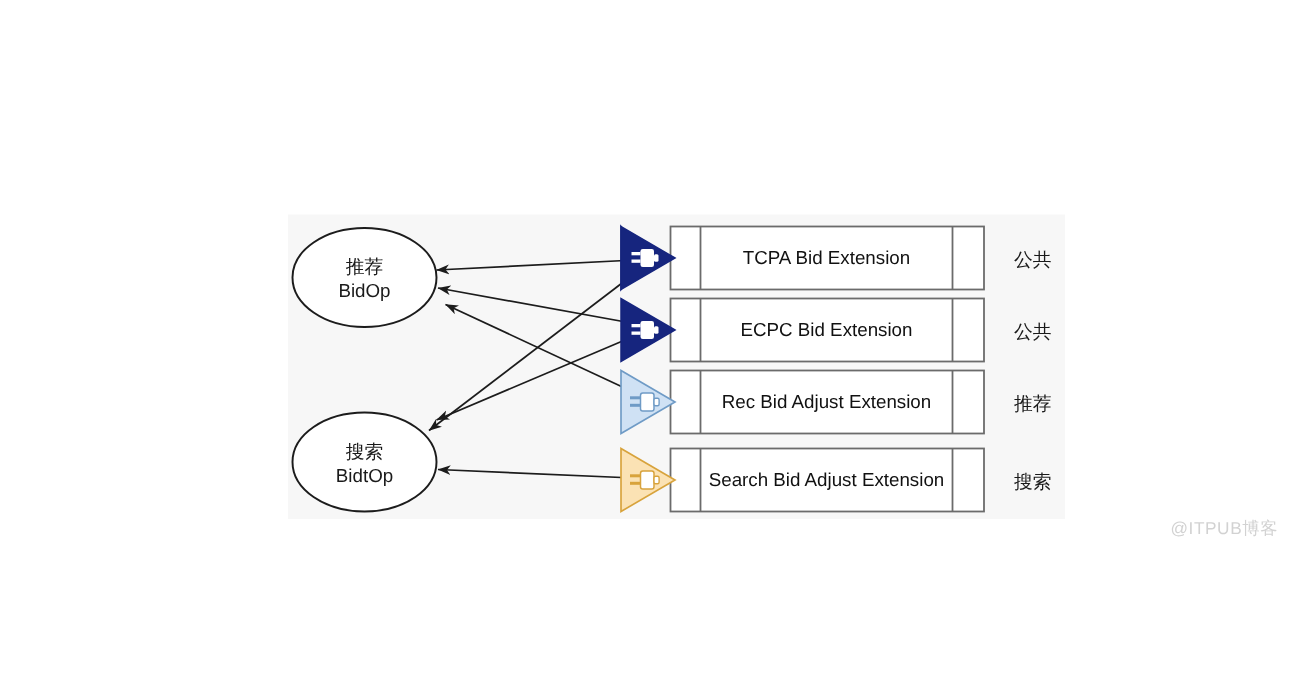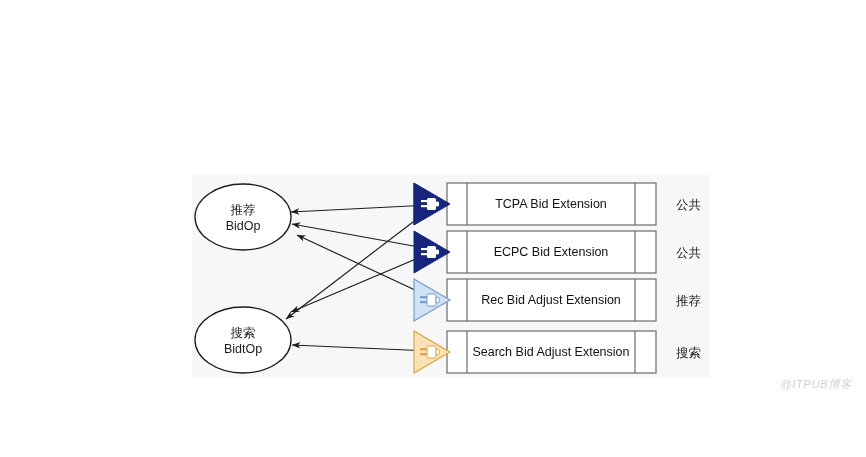--- a/index.html
+++ b/index.html
@@ -13,21 +13,20 @@
     position: relative;
     overflow: hidden;
     font-family: "Liberation Sans", sans-serif;
   }
 
   #stage {
     position: absolute;
     left: 0; top: 0;
     width: 866px;
     height: 370px;
-    margin-top: 32px;
   }
 
   
   #panel {
     position: absolute;
     left: 192px;
     top: 143px;
     width: 518px;
     height: 203px;
     background: #f7f7f7;
@@ -85,21 +84,20 @@
   
   #watermark {
     position: absolute;
     right: 14px;
     bottom: 10px;
     font-family: "Liberation Sans", sans-serif;
     font-size: 11.5px;
     color: #d2d2d2;
     letter-spacing: 0.4px;
     user-select: none;
-    font-style: italic;
   }
 </style>
 </head>
 <body>
 
 <div id="stage">
 
   <div id="panel"></div>
 
   <svg id="diagram" viewBox="0 0 866 457" xmlns="http://www.w3.org/2000/svg">

